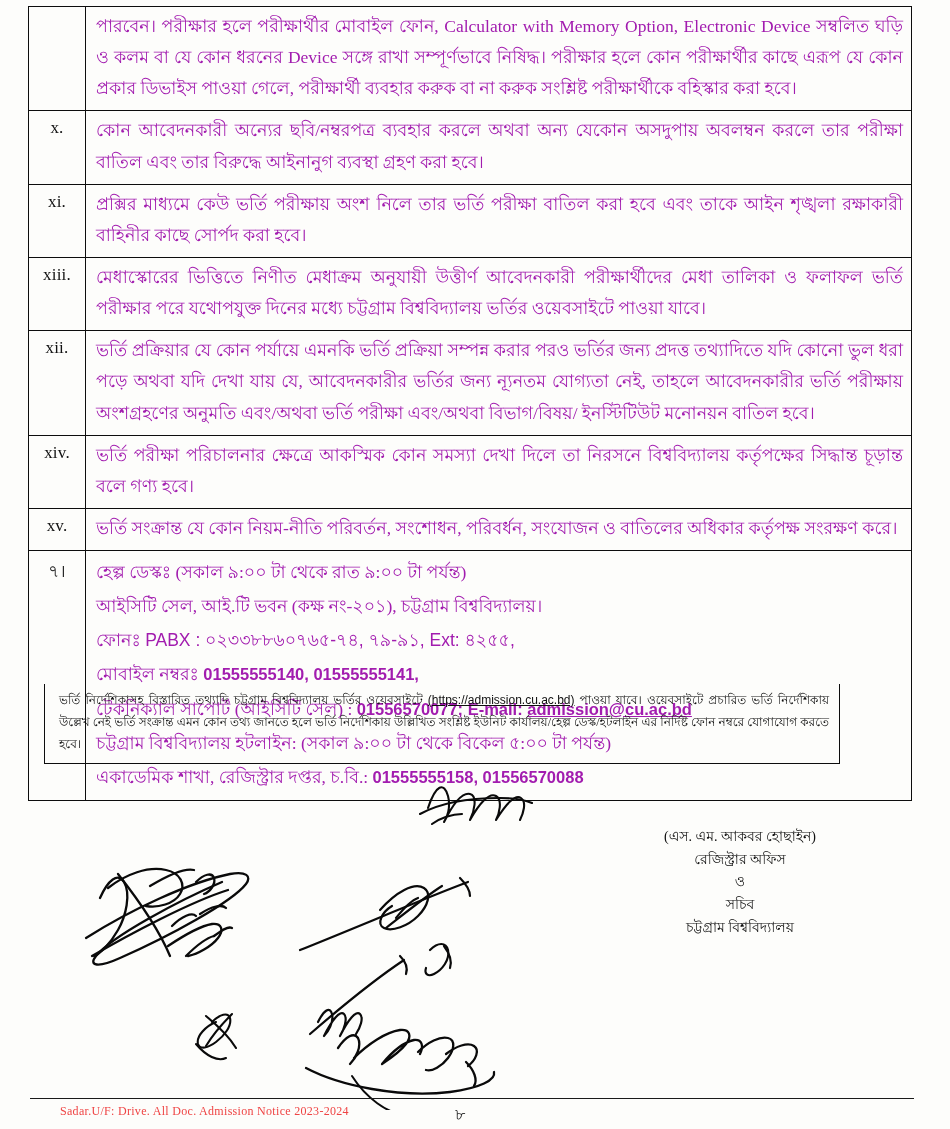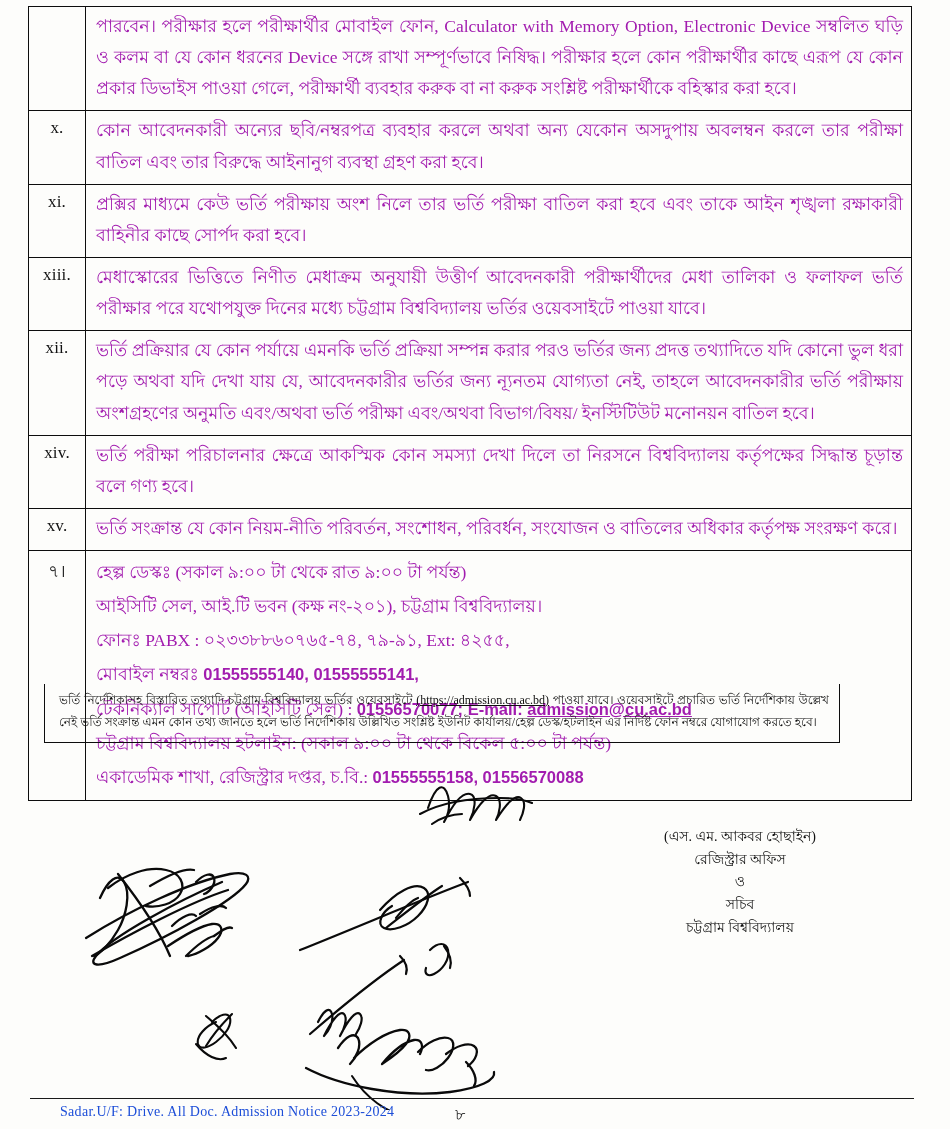--- a/index.html
+++ b/index.html
@@ -56,21 +56,21 @@
   }
   .contact-cell {
     font-size: 17.5px;
     line-height: 1.95;
     text-align: left;
   }
   .contact-cell .line {
     white-space: nowrap;
   }
   .lat {
-    font-family: Liberation Serif, serif;
+    font-family: Liberation Sans, sans-serif;
   }
   .ul {
     text-decoration: underline;
   }
   .sans-bold {
     font-family: "Liberation Sans", "DejaVu Sans", sans-serif;
     font-weight: bold;
     font-size: 16.5px;
   }
 
@@ -119,23 +119,23 @@
     top: 1098px;
     width: 884px;
     height: 1px;
     background: #1a1a1a;
   }
   .footer-text {
     position: absolute;
     left: 60px;
     top: 1104px;
     font-family: "Liberation Serif", "DejaVu Serif", serif;
-    font-size: 14px;
+    font-size: 12px;
     letter-spacing: .3px;
-    color: #1d4ed8;
+    color: #ef4444;
   }
   .page-number {
     position: absolute;
     left: 455px;
     top: 1102px;
     font-size: 16px;
     color: #1c1c1c;
   }
 </style>
 </head>

